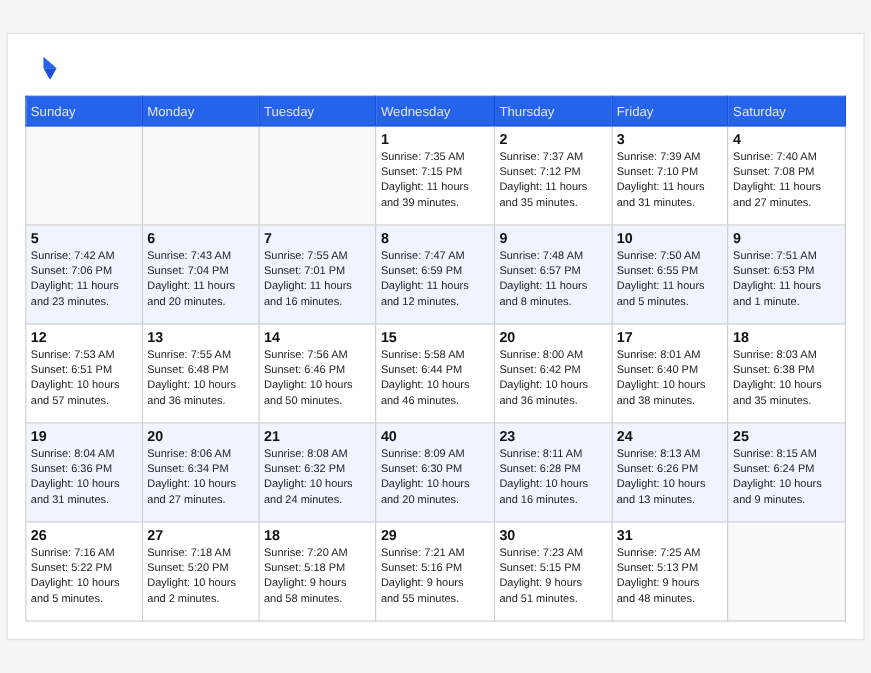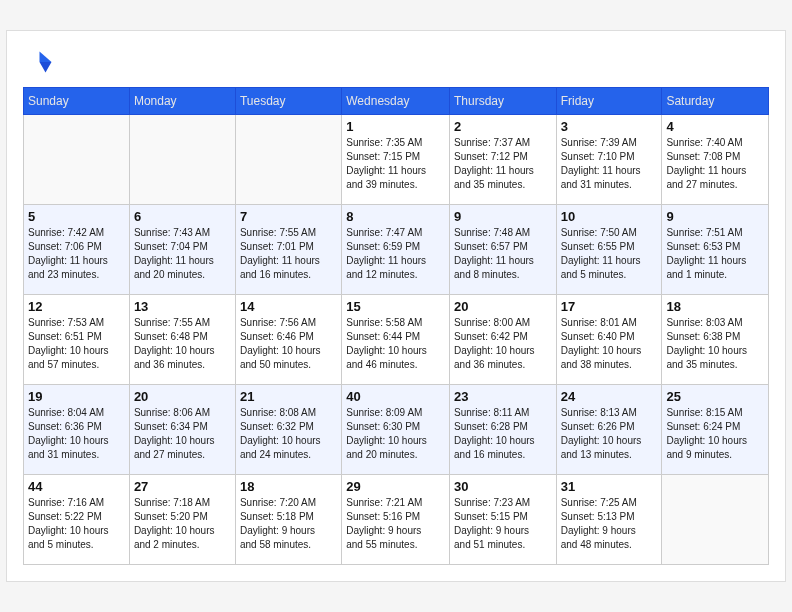--- a/index.html
+++ b/index.html
@@ -298,21 +298,21 @@
           <td class="cal-cell row-even">
             <div class="day-number">25</div>
             <div class="cell-text">Sunrise: 8:15 AM</div>
             <div class="cell-text">Sunset: 6:24 PM</div>
             <div class="cell-text">Daylight: 10 hours</div>
             <div class="cell-text">and 9 minutes.</div>
           </td>
         </tr>
         <tr>
           <td class="cal-cell row-odd">
-            <div class="day-number">44</div>
+            <div class="day-number">26</div>
             <div class="cell-text">Sunrise: 7:16 AM</div>
             <div class="cell-text">Sunset: 5:22 PM</div>
             <div class="cell-text">Daylight: 10 hours</div>
             <div class="cell-text">and 5 minutes.</div>
           </td>
           <td class="cal-cell row-odd">
             <div class="day-number">27</div>
             <div class="cell-text">Sunrise: 7:18 AM</div>
             <div class="cell-text">Sunset: 5:20 PM</div>
             <div class="cell-text">Daylight: 10 hours</div>

